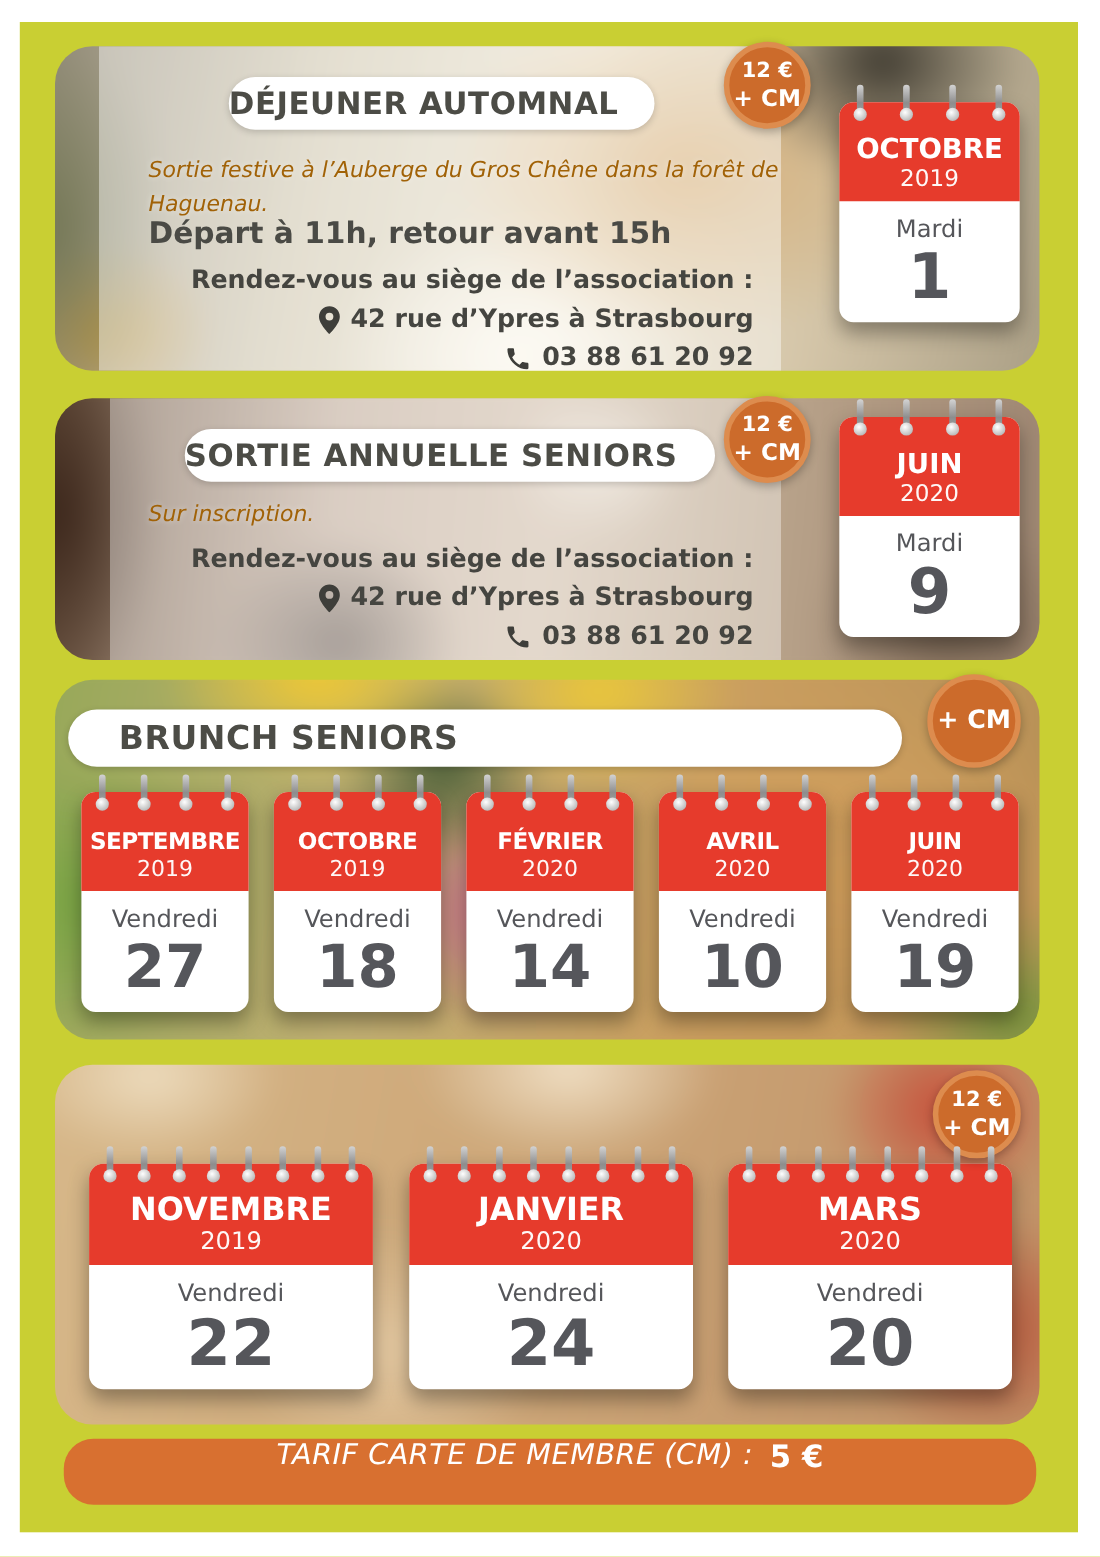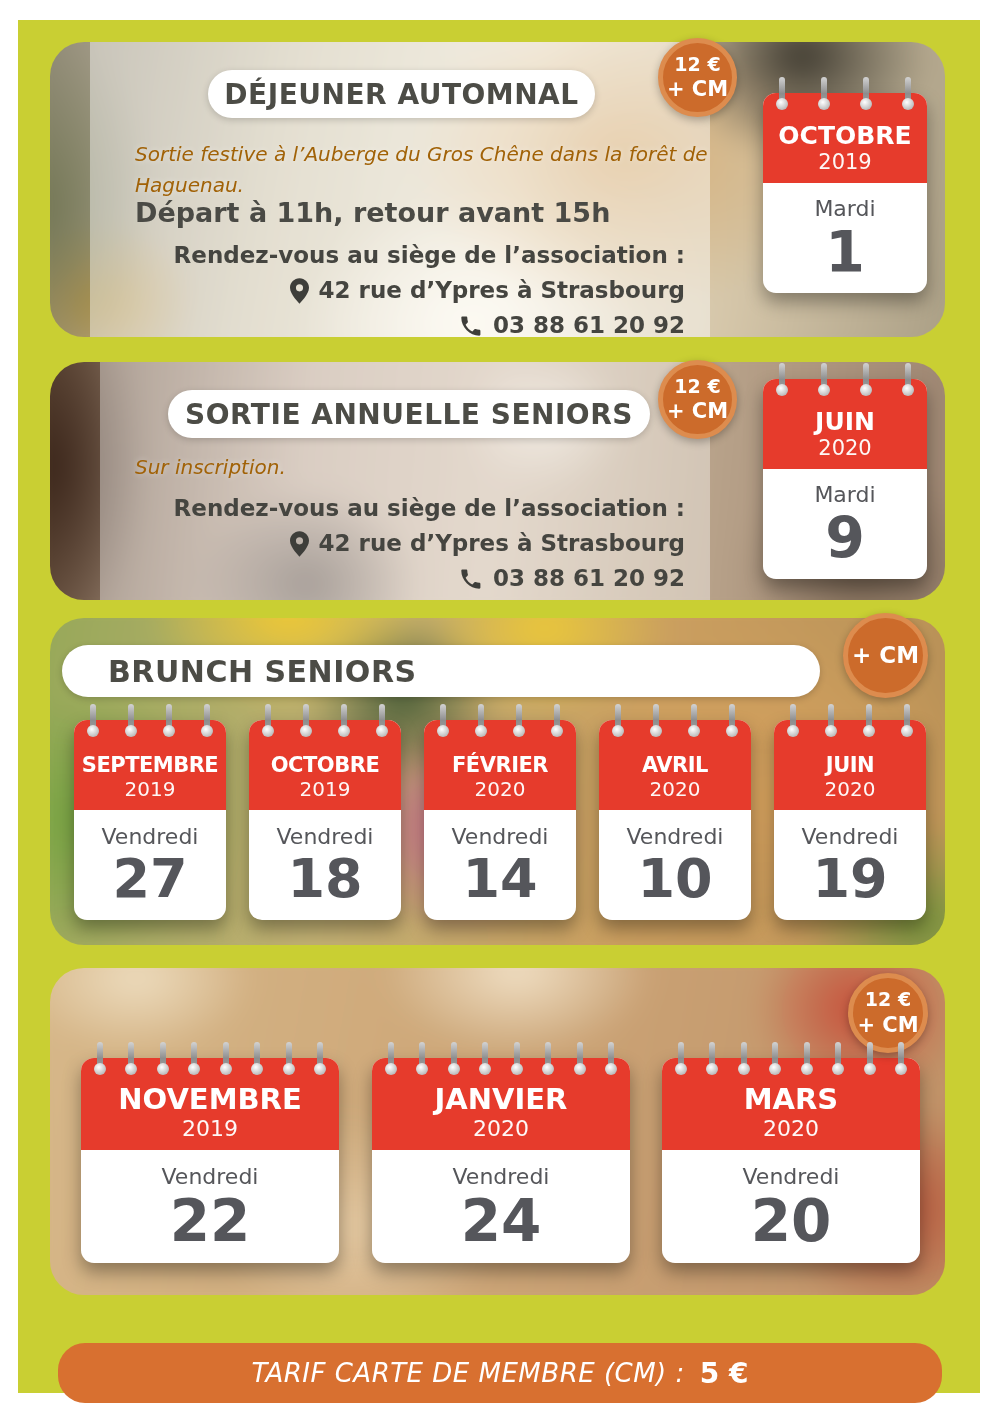--- a/index.html
+++ b/index.html
@@ -49,21 +49,21 @@
     radial-gradient(190px 120px at 52% 8%, #efdfc6, rgba(239,223,198,0) 72%),
     radial-gradient(150px 130px at 88% 18%, #c2503c, rgba(194,80,60,0) 70%),
     radial-gradient(180px 150px at 92% 70%, #b4583e, rgba(180,88,62,0) 70%),
     radial-gradient(200px 160px at 35% 75%, #e3c9a4, rgba(227,201,164,0) 72%),
     linear-gradient(100deg,#d6b88c 0%,#ceab7e 35%,#c69f74 65%,#bd9068 100%); }
 
   
   .pill { position:absolute; background:#ffffff; border-radius:999px; display:flex;
           align-items:center; box-shadow:0 2px 7px rgba(0,0,0,.18); white-space:nowrap; }
   .pill-title { font-weight:bold; color:#4c4c46; letter-spacing:.5px; }
-  .pill-center { justify-content:center; }
+  .pill-center { }
   .pill-split { justify-content:space-between; padding:0 40px 0 46px; }
   .pill-loc { display:flex; align-items:center; gap:12px; font-weight:bold; color:#4c4c46; }
 
   
   .badge { position:absolute; border-radius:50%; background:#cc6b2b; border:5px solid #dd8c4e;
            display:flex; flex-direction:column; align-items:center; justify-content:center;
            color:#ffffff; font-weight:bold; line-height:1.25; box-shadow:0 3px 9px rgba(0,0,0,.28);
            text-align:center; }
   .badge-l1 { font-size:19px; }
   .badge-l2 { font-size:21px; }
@@ -107,22 +107,22 @@
   .desc { position:absolute; font-style:italic; font-size:20px; color:#a16207;
           line-height:31px; white-space:nowrap; text-shadow:0 0 6px rgba(255,255,255,.5); }
   .depart { position:absolute; font-weight:bold; font-size:27px; color:#4a4a45; white-space:nowrap; }
   .meet { position:absolute; text-align:right; color:#454540; font-weight:bold;
           font-size:23px; line-height:35px; white-space:nowrap; }
   .meet .row { display:flex; justify-content:flex-end; align-items:center; gap:10px; }
   .icon-svg { flex:0 0 auto; }
 
   
   .tarif-bar { position:absolute; left:58px; top:1308px; width:884px; height:60px;
-               background:#d87030; border-radius:27px; display:flex; align-items:center;
-               justify-content:center; gap:15px; color:#ffffff;margin-top:35px; }
+               background:#d87030; border-radius:27px; display:flex; 
+               justify-content:center; gap:15px; color:#ffffff; }
   .tarif-label { font-style:italic; font-size:26px; letter-spacing:.5px; }
   .tarif-price { font-weight:bold; font-size:28px; }
 </style>
 </head>
 <body>
 
 <div class="page">
   <div class="canvas"></div>
 
   <div class="section s1">

